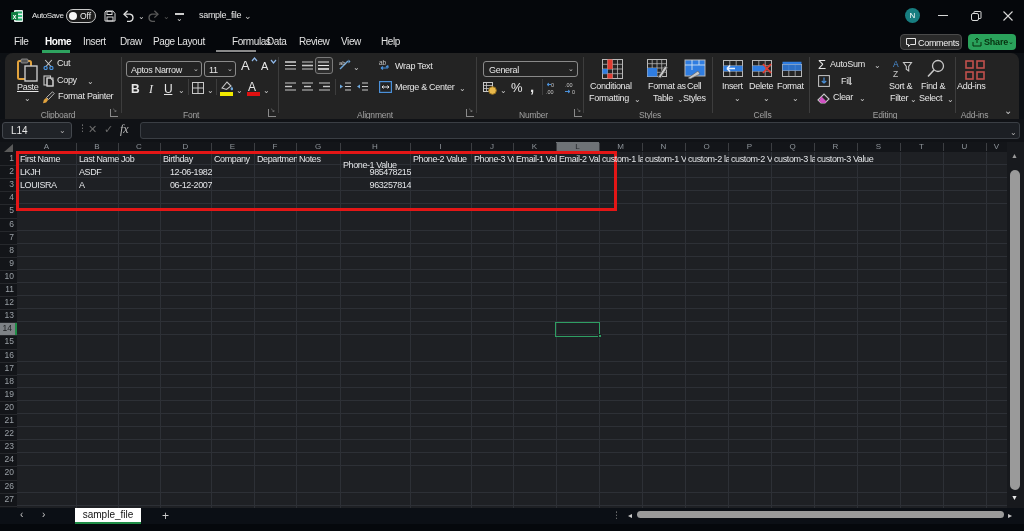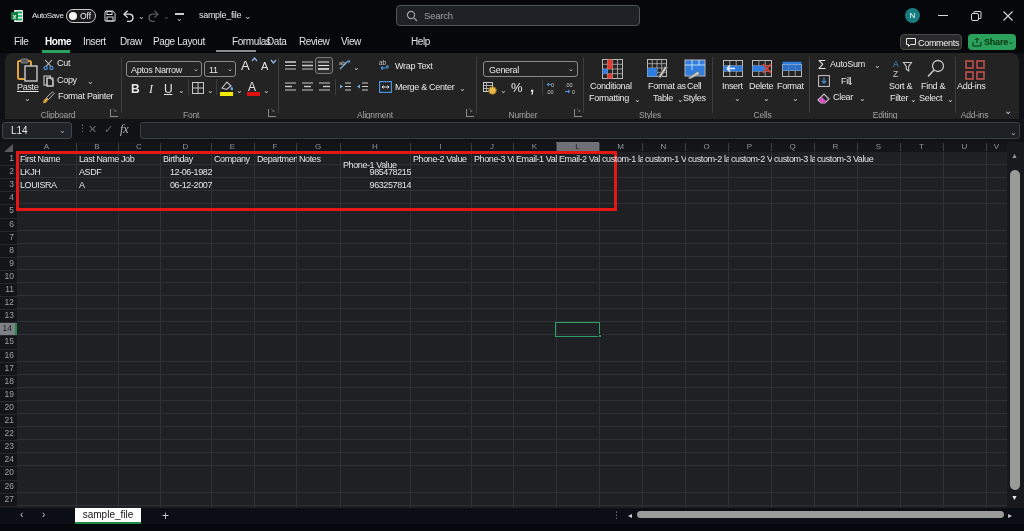--- a/index.html
+++ b/index.html
@@ -80,27 +80,20 @@
     <span class="chv" style="left:138px;top:12px;color:#cccccc;">⌄</span>
     <svg class="icon" style="left:147px;top:10px" width="13" height="12" viewBox="0 0 13 12" fill="none">
       <path d="M10.8 4.2 H5 A3.6 3.6 0 0 0 5 11.3 H8" stroke="#585858" stroke-width="1.3"></path>
       <path d="M7.4 0.8 L11.0 4.2 L7.4 7.6" stroke="#585858" stroke-width="1.3"></path>
     </svg>
     <span class="chv" style="left:163px;top:12px;color:#585858;">⌄</span>
     <div class="abs" style="left:175px;top:13px;width:9px;height:1.5px;background:#cccccc;"></div>
     <span class="chv" style="left:176px;top:14px;color:#cccccc;">⌄</span>
     <span class="tbtext" style="left:199px;top:10px;font-size:9px;letter-spacing:-0.3px;">sample_file</span>
     <span class="chv" style="left:244px;top:11px;font-size:9px;">⌄</span>
-    <div id="searchbox">
-      <svg class="icon" style="left:9px;top:4px" width="12" height="12" viewBox="0 0 12 12" fill="none" stroke="#9aa0a6" stroke-width="1.2">
-        <circle cx="5" cy="5" r="3.6"></circle>
-          <path d="M8 8 L11 11"></path>
-      </svg>
-      <span>Search</span>
-    </div>
     <div class="abs" style="left:905px;top:8px;width:15px;height:15px;border-radius:8px;background:#177d80;color:#fff;font-size:8px;text-align:center;line-height:15px;">N</div>
     <div class="abs" style="left:938px;top:15px;width:10px;height:1.2px;background:#d8d8d8;"></div>
     <svg class="icon" style="left:971px;top:11px" width="11" height="10" viewBox="0 0 11 10" fill="none" stroke="#d8d8d8" stroke-width="1">
       <rect x="0.5" y="2.5" width="7" height="7" rx="1.5"></rect>
       <path d="M3 2.5 L3 1 Q3 0.5 3.5 0.5 L9.5 0.5 Q10 0.5 10 1 L10 7 Q10 7.5 9.5 7.5 L8 7.5"></path>
     </svg>
     <svg class="icon" style="left:1003px;top:11px" width="10" height="10" viewBox="0 0 10 10" stroke="#d8d8d8" stroke-width="1.1">
       <path d="M0.5 0.5 L9.5 9.5 M9.5 0.5 L0.5 9.5"></path>
     </svg>
   </div>
@@ -110,21 +103,21 @@
     <span class="rtab" style="left:45px;color:#ffffff;font-weight:bold;">Home</span>
     <div class="abs" style="left:42px;top:18px;width:28px;height:2.5px;background:#2ea35f;"></div>
     <span class="rtab" style="left:83px;">Insert</span>
     <span class="rtab" style="left:120px;">Draw</span>
     <span class="rtab" style="left:153px;">Page Layout</span>
     <span class="rtab" style="left:208px;padding-left:24px;">Formulas</span>
     <div class="abs" style="left:216px;top:18px;width:40px;height:1.5px;background:#8a8a8a;"></div>
     <span class="rtab" style="left:267px;">Data</span>
     <span class="rtab" style="left:299px;">Review</span>
     <span class="rtab" style="left:341px;">View</span>
-    <span class="rtab" style="left:391px;padding-left:20px;">Help</span>
+    <span class="rtab" style="left:361px;padding-left:20px;">Help</span>
     <div class="abs" style="left:900px;top:2px;width:62px;height:16px;background:#2a2a2a;border:1px solid #4a4a4a;border-radius:4px;">
       <svg class="icon" style="left:5px;top:3px" width="10" height="9" viewBox="0 0 10 9" fill="none" stroke="#e8e8e8" stroke-width="1">
         <path d="M0.5 0.5 h9 v6 h-5 l-2 2 v-2 h-2 Z"></path>
       </svg>
       <span class="abs" style="left:17px;top:3px;color:#f0f0f0;font-size:9px;letter-spacing:-0.3px;">Comments</span>
     </div>
     <div class="abs" style="left:968px;top:2px;width:48px;height:16px;background:#2aa25b;border-radius:4px;">
       <svg class="icon" style="left:4px;top:3px" width="10" height="10" viewBox="0 0 10 10" fill="none" stroke="#07300f" stroke-width="1">
         <path d="M1 5 v4 h8 v-4"></path>
           <path d="M5 6 V1 M5 1 L3 3 M5 1 L7 3"></path>
@@ -277,21 +270,21 @@
     <svg class="icon" style="left:546px;top:28px" width="14" height="14" viewBox="0 0 14 14">
       <text x="5" y="6" font-size="5.5" fill="#c8c8c8">0</text>
       <text x="0" y="13" font-size="5.5" fill="#c8c8c8">.00</text>
       <path d="M5 3.5 H1 M1 3.5 L3 2 M1 3.5 L3 5" stroke="#4a90d9" stroke-width="1"></path>
     </svg>
     <svg class="icon" style="left:564px;top:28px" width="14" height="14" viewBox="0 0 14 14">
       <text x="1" y="6" font-size="5.5" fill="#c8c8c8">.00</text>
       <text x="8" y="13" font-size="5.5" fill="#c8c8c8">0</text>
       <path d="M1 10.5 H6 M6 10.5 L4 9 M6 10.5 L4 12" stroke="#4a90d9" stroke-width="1"></path>
     </svg>
-    <span class="glabel" style="left:498px;width:50px;">Number</span>
+    <span class="glabel" style="left:498px;width:50px;text-align:right;">Number</span>
     <div class="launcher" style="left:574px;top:56px;"></div>
     <div class="gsep" style="left:583px;"></div>
 
     <svg class="icon" style="left:602px;top:6px" width="21" height="20" viewBox="0 0 21 20" fill="none">
       <rect x="0.5" y="0.5" width="20" height="19" stroke="#b8b8b8"></rect>
       <path d="M0.5 5.3 H20.5 M0.5 10 H20.5 M0.5 14.7 H20.5 M5.5 0.5 V19.5 M10.5 0.5 V19.5 M15.5 0.5 V19.5" stroke="#b8b8b8" stroke-width="0.8"></path>
       <rect x="5.5" y="0.5" width="5" height="9.5" fill="#e03c31"></rect>
       <rect x="0.5" y="10" width="5" height="4.7" fill="#2f7de1"></rect>
       <rect x="5.5" y="14.7" width="5" height="4.8" fill="#e03c31"></rect>
     </svg>

